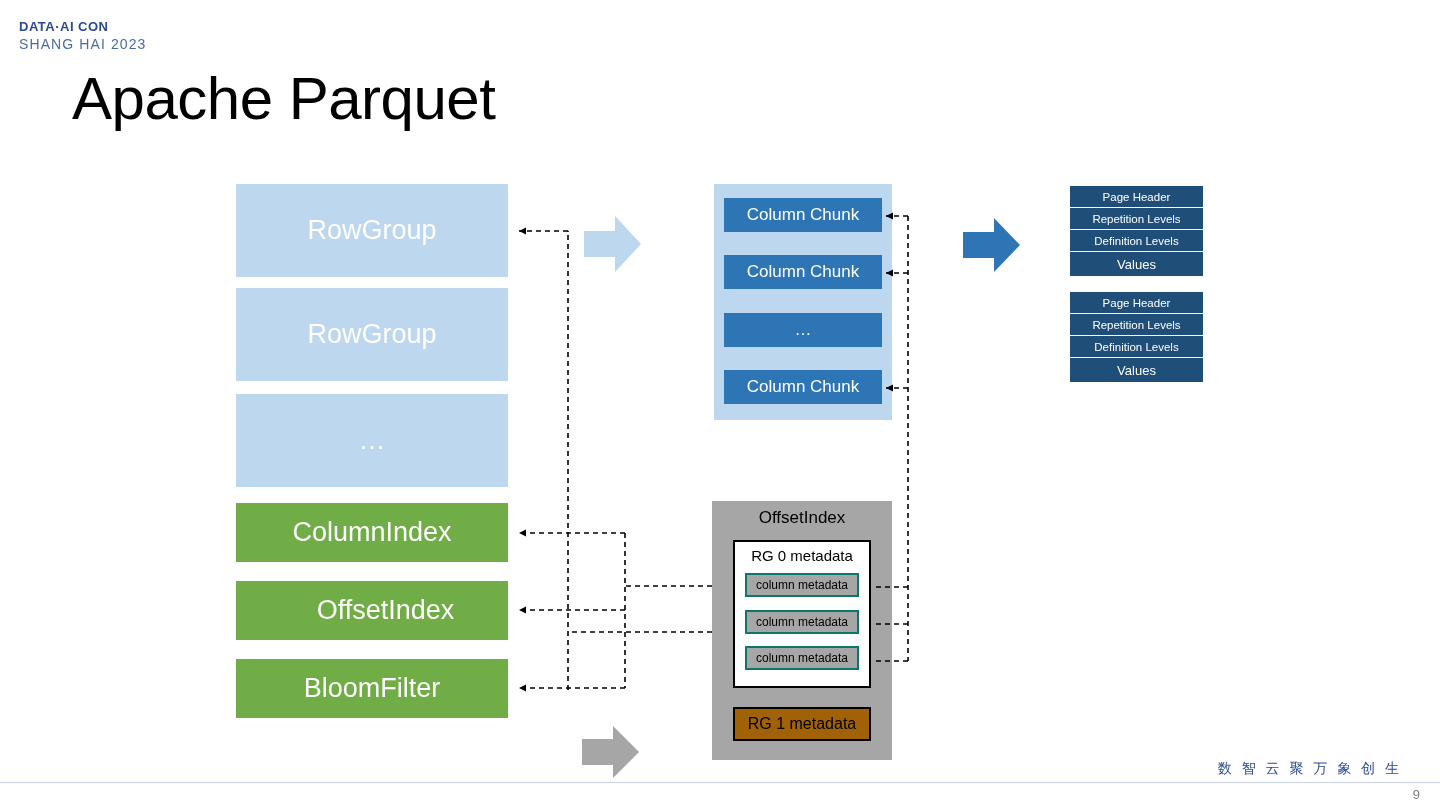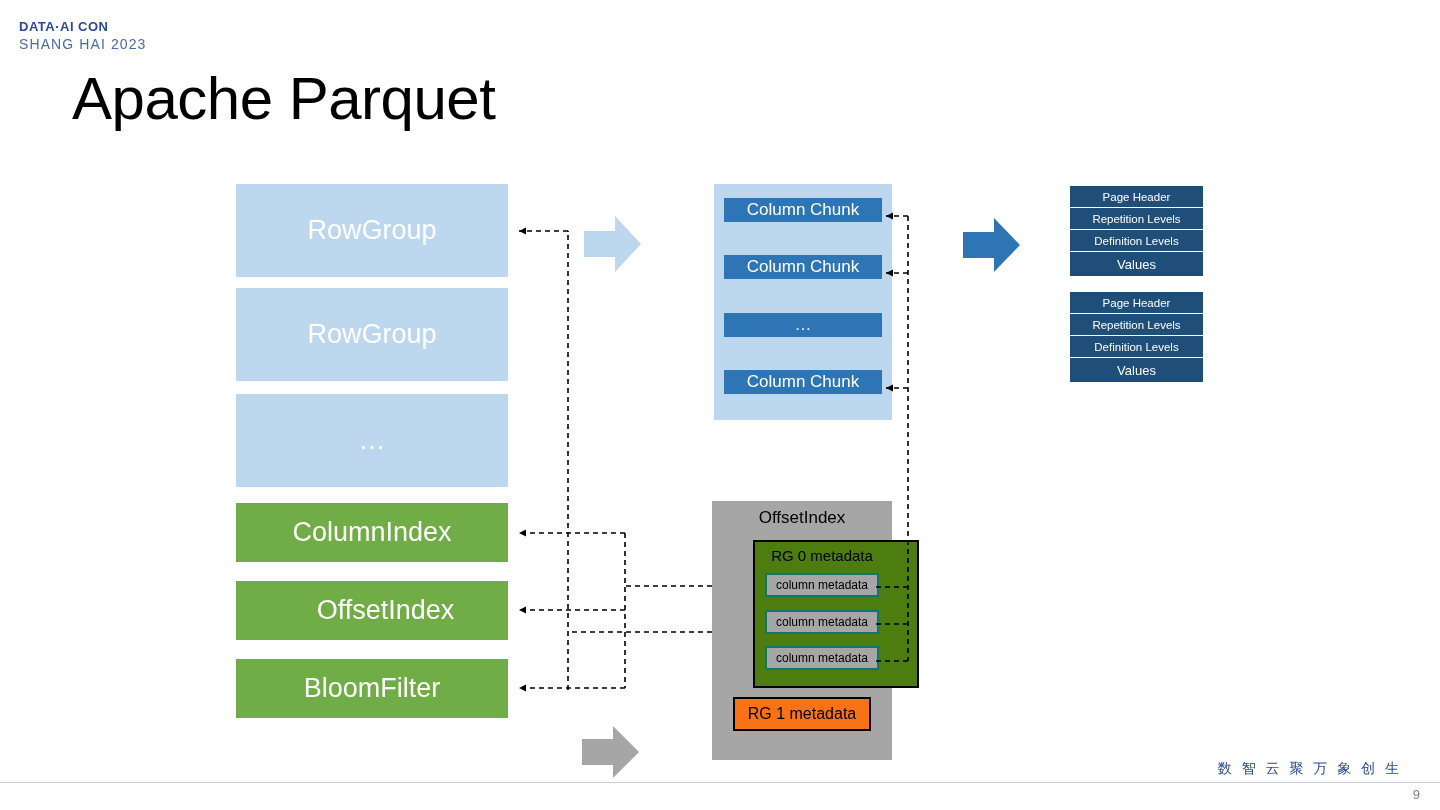--- a/index.html
+++ b/index.html
@@ -34,32 +34,32 @@
   }
 
   
   .box{position:absolute;box-sizing:border-box;display:flex;align-items:center;justify-content:center;}
   .lblue{background:#bdd7ee;color:#ffffff;font-size:27px;}
   .green{background:#70ad47;color:#ffffff;font-size:27px;}
   .grayftr{background:#a6a6a6;color:#ffffff;font-size:27px;}
 
   
   .chunkwrap{position:absolute;left:714px;top:184px;width:178px;height:236px;background:#bdd7ee;}
-  .chunk{position:absolute;left:10px;width:158px;height:24px;background:#2e75b6;color:#ffffff;
+  .chunk{position:absolute;left:10px;width:158px;height:34px;background:#2e75b6;color:#ffffff;
          display:flex;align-items:center;justify-content:center;font-size:17px;box-sizing:border-box;}
 
   
   .fmd{position:absolute;left:712px;top:501px;width:180px;height:259px;background:#a6a6a6;}
   .fmd-title{position:absolute;left:0;top:7px;width:180px;text-align:center;font-size:17px;color:#000;}
-  .rg0{position:absolute;left:21px;top:39px;width:166px;height:148px;border:2px solid #000;box-sizing:border-box;background:#4d7c0f;margin-left:20px;}
+  .rg0{position:absolute;left:21px;top:39px;width:138px;height:148px;border:2px solid #000;box-sizing:border-box;background:#ffffff;}
   .rg0-title{position:absolute;left:0;top:5px;width:134px;text-align:center;font-size:15px;color:#000;}
   .cmeta{position:absolute;left:10px;width:114px;height:24px;border:2px solid #0f766e;box-sizing:border-box;
          background:#a6a6a6;display:flex;align-items:center;justify-content:center;font-size:12px;color:#000;}
-  .rg1{position:absolute;left:21px;top:196px;width:138px;height:34px;border:2px solid #000;box-sizing:border-box;
-       background:#f97316;display:flex;align-items:center;justify-content:center;font-size:16px;color:#000;}
+  .rg1{position:absolute;left:21px;top:206px;width:138px;height:34px;border:2px solid #000;box-sizing:border-box;
+       background:#a16207;display:flex;align-items:center;justify-content:center;font-size:16px;color:#000;}
 
   
   .pstack{position:absolute;width:133px;}
   .prow{width:133px;height:21px;background:#1f4e79;color:#ffffff;
         display:flex;align-items:center;justify-content:center;font-size:11.5px;
         margin-bottom:1px;box-sizing:border-box;text-align:right;}
   .prow.last{height:24px;font-size:13px;}
 
   
   .barrow{position:absolute;}

